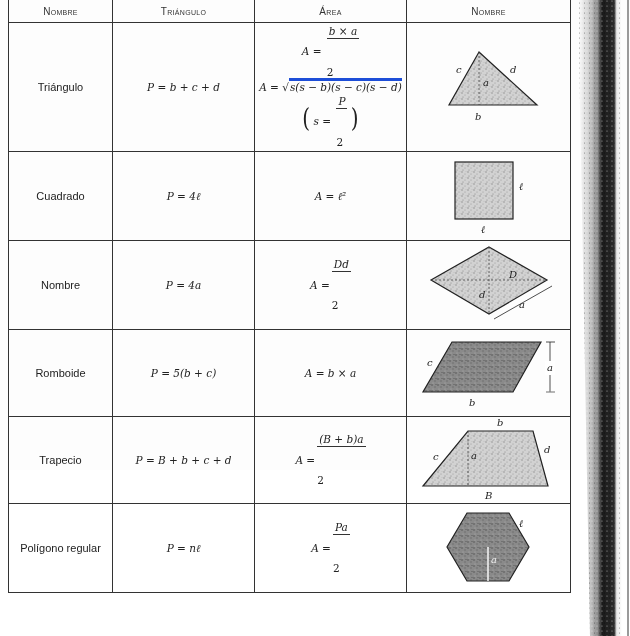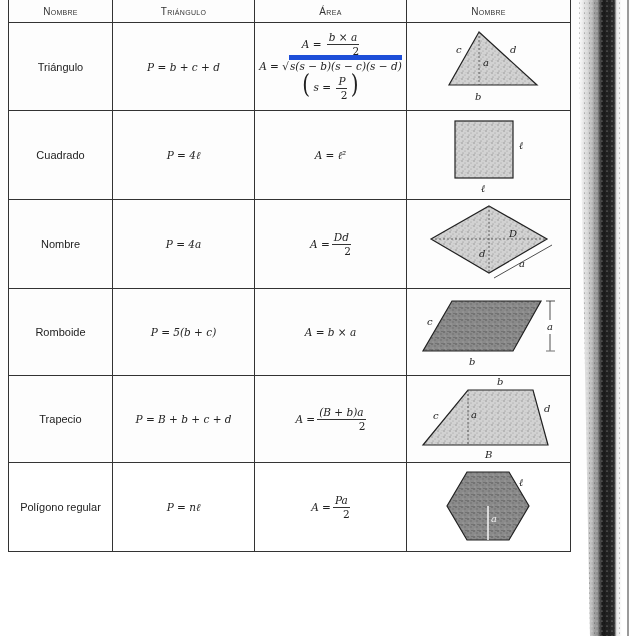--- a/index.html
+++ b/index.html
@@ -7,26 +7,26 @@
          font-family:"Liberation Sans", "DejaVu Sans", sans-serif; color:#222; }
   .page { position:absolute; left:0; top:0; width:630px; height:470px; background:#fdfdfd; }
   table.formulas { position:absolute; left:8px; top:-1px; border-collapse:collapse; table-layout:fixed; }
   table.formulas td, table.formulas th { border:1.2px solid #333; padding:0; text-align:center; vertical-align:middle; }
   table.formulas th { height:22px; font-weight:normal; font-variant:small-caps; font-size:10px; letter-spacing:0.3px; color:#333; }
   td.name { font-size:11px; color:#222;margin-left:31px; }
   td.formula { font-family:"DejaVu Serif", "Liberation Serif", serif; font-style:italic; font-size:10.5px; color:#222; }
   .col1 { width:104px; } .col2 { width:142px; } .col3 { width:152px; } .col4 { width:163px; }
   tr.r1 td { height:87px; } tr.r2 td { height:88px; } tr.r3 td { height:88px; }
   tr.r4 td { height:88px; } tr.r5 td { height:86px; } tr.r6 td { height:86px; } tr.r7 td { height:88px; }
-  .frac { display:inline-flex; flex-direction:column; align-items:flex-end; vertical-align:middle; margin-left:2px; }
+  .frac { display:inline-flex; flex-direction:column; align-items:flex-start; vertical-align:middle; margin-left:2px;gap:27px; }
   .frac .num { border-bottom:1px solid #333; padding:0 2px; line-height:13px; }
   .frac .den { line-height:13px; font-style:normal; }
   .eq { display:inline-flex; align-items:center; }
   .line { display:block; margin:2px 0; }
-  .sqrt { border-top:5px solid #1d4ed8; padding-left:1px;margin-top:20px; }
+  .sqrt { border-top:3px solid #1d4ed8; padding-left:1px;margin-top:20px; }
   .paren { font-size:20px; font-style:normal; line-height:1; transform:scaleY(1.3); display:inline-block; }
   svg.fig { display:block; margin:0 auto; }
   .binding { position:absolute; left:576px; top:0; width:54px; height:636px; }
 </style>
 </head>
 <body>
 
 <div class="page">
 
 <table class="formulas">

